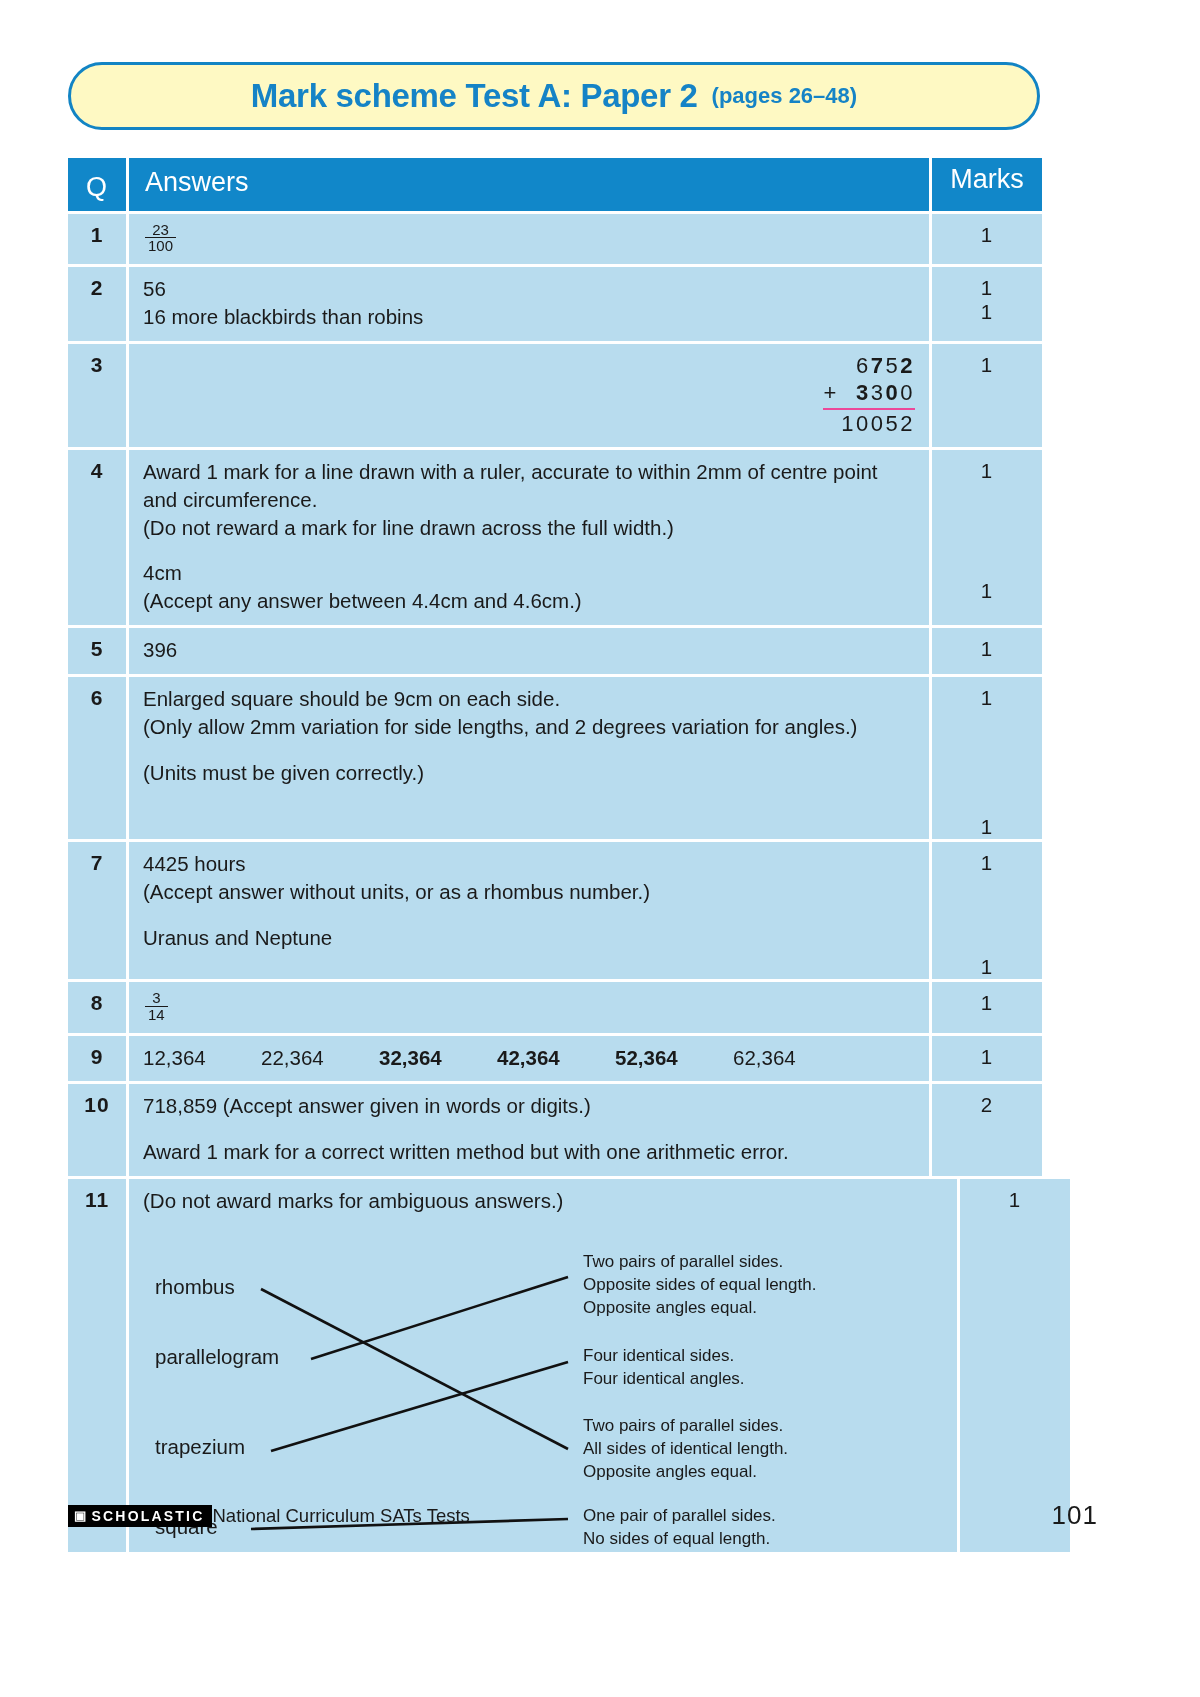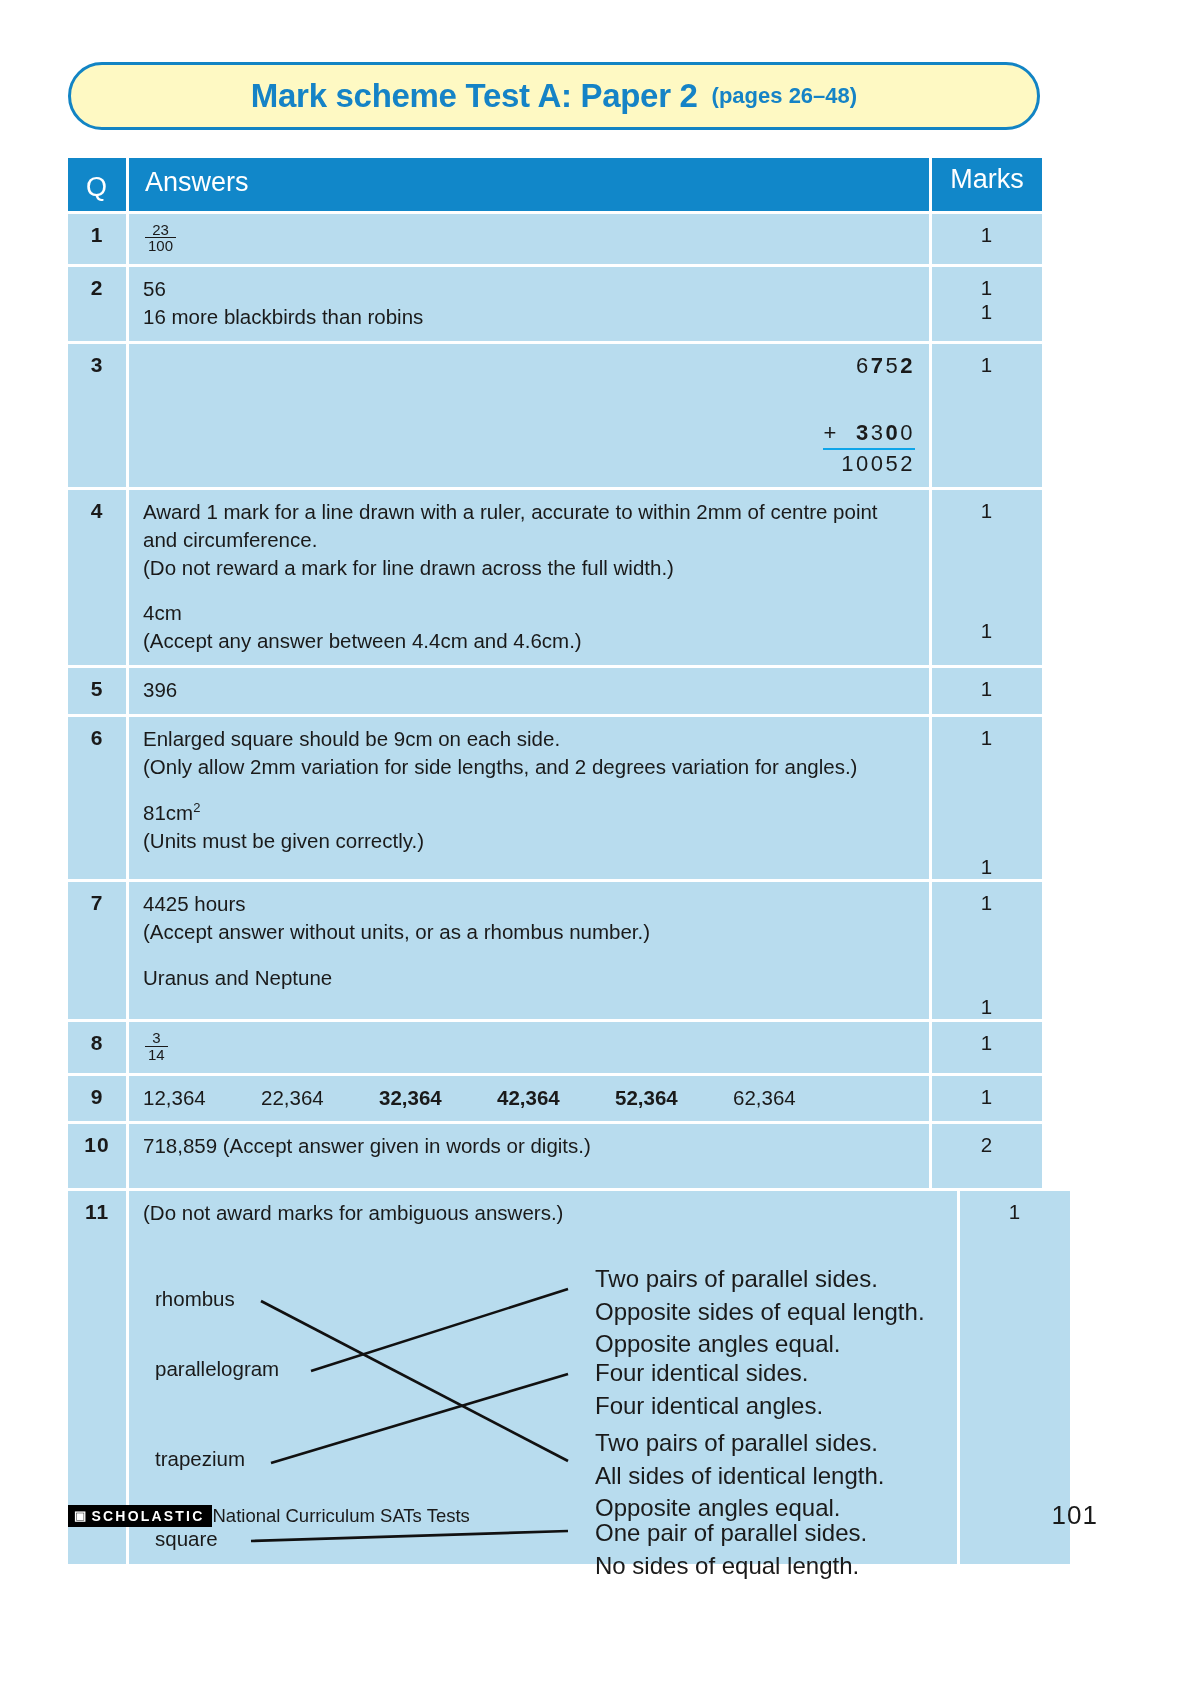--- a/index.html
+++ b/index.html
@@ -124,21 +124,21 @@
 
   
   .sum {
     font-size: 22px;
     line-height: 1.24;
     letter-spacing: 2.5px;
     padding-left: 8px;
     text-align: right;
   }
   .sum .srow { white-space: pre; }
-  .sum .underline { border-bottom: 2px solid #0ea5e9; padding-bottom: 1px; margin-top: 40px; }
+  .sum .underline { border-bottom: 2px solid #ec4899; padding-bottom: 1px; }
   .sum b { font-weight: bold; }
 
   .gap-line { height: 18px; }
   .sup { font-size: 13px; vertical-align: super; }
 
   
   .numlist { display: flex; gap: 0; font-size: 20.5px; }
   .numlist span { display: inline-block; }
   .numlist .w { width: 118px; }
   .numlist .bold { font-weight: bold; }
@@ -156,24 +156,23 @@
     width: 800px; height: 305px;
   }
   .shape-label {
     position: absolute;
     font-size: 20.5px;
     white-space: nowrap;
   }
   .desc-block {
     position: absolute;
     left: 440px;
-    font-size: 24px;
+    font-size: 17px;
     line-height: 1.35;
     white-space: nowrap;
-    margin-left: 12px;
   }
 
   
   .footer {
     position: absolute;
     left: 68px;
     top: 1500px;
     width: 1030px;
     display: flex;
     align-items: center;
@@ -267,21 +266,20 @@
       <div class="cell-m">
         <span class="mk" style="margin-top:0px">1</span>
       </div>
     </div>
     <div class="row">
       <div class="cell-q">6</div>
       <div class="cell-a">
         <div>Enlarged square should be 9cm on each side.</div>
         <div>(Only allow 2mm variation for side lengths, and 2 degrees variation for angles.)</div>
         <div class="gap-line"></div>
-        <div>81cm<span class="sup">2</span></div>
         <div>(Units must be given correctly.)</div>
       </div>
       <div class="cell-m">
         <span class="mk" style="margin-top:0px">1</span>
         <span class="mk" style="margin-top:105px">1</span>
       </div>
     </div>
     <div class="row">
       <div class="cell-q">7</div>
       <div class="cell-a">
@@ -319,20 +317,21 @@
       </div>
       <div class="cell-m">
         <span class="mk" style="margin-top:0px">1</span>
       </div>
     </div>
     <div class="row">
       <div class="cell-q">10</div>
       <div class="cell-a">
         <div>718,859  (Accept answer given in words or digits.)</div>
         <div class="gap-line"></div>
+        <div>Award 1 mark for a correct written method but with one arithmetic error.</div>
       </div>
       <div class="cell-m">
         <span class="mk" style="margin-top:0px">2</span>
       </div>
     </div>
     <div class="row">
       <div class="cell-q">11</div>
       <div class="cell-a">
         <div>(Do not award marks for ambiguous answers.)</div>
         <div class="match-wrap">

